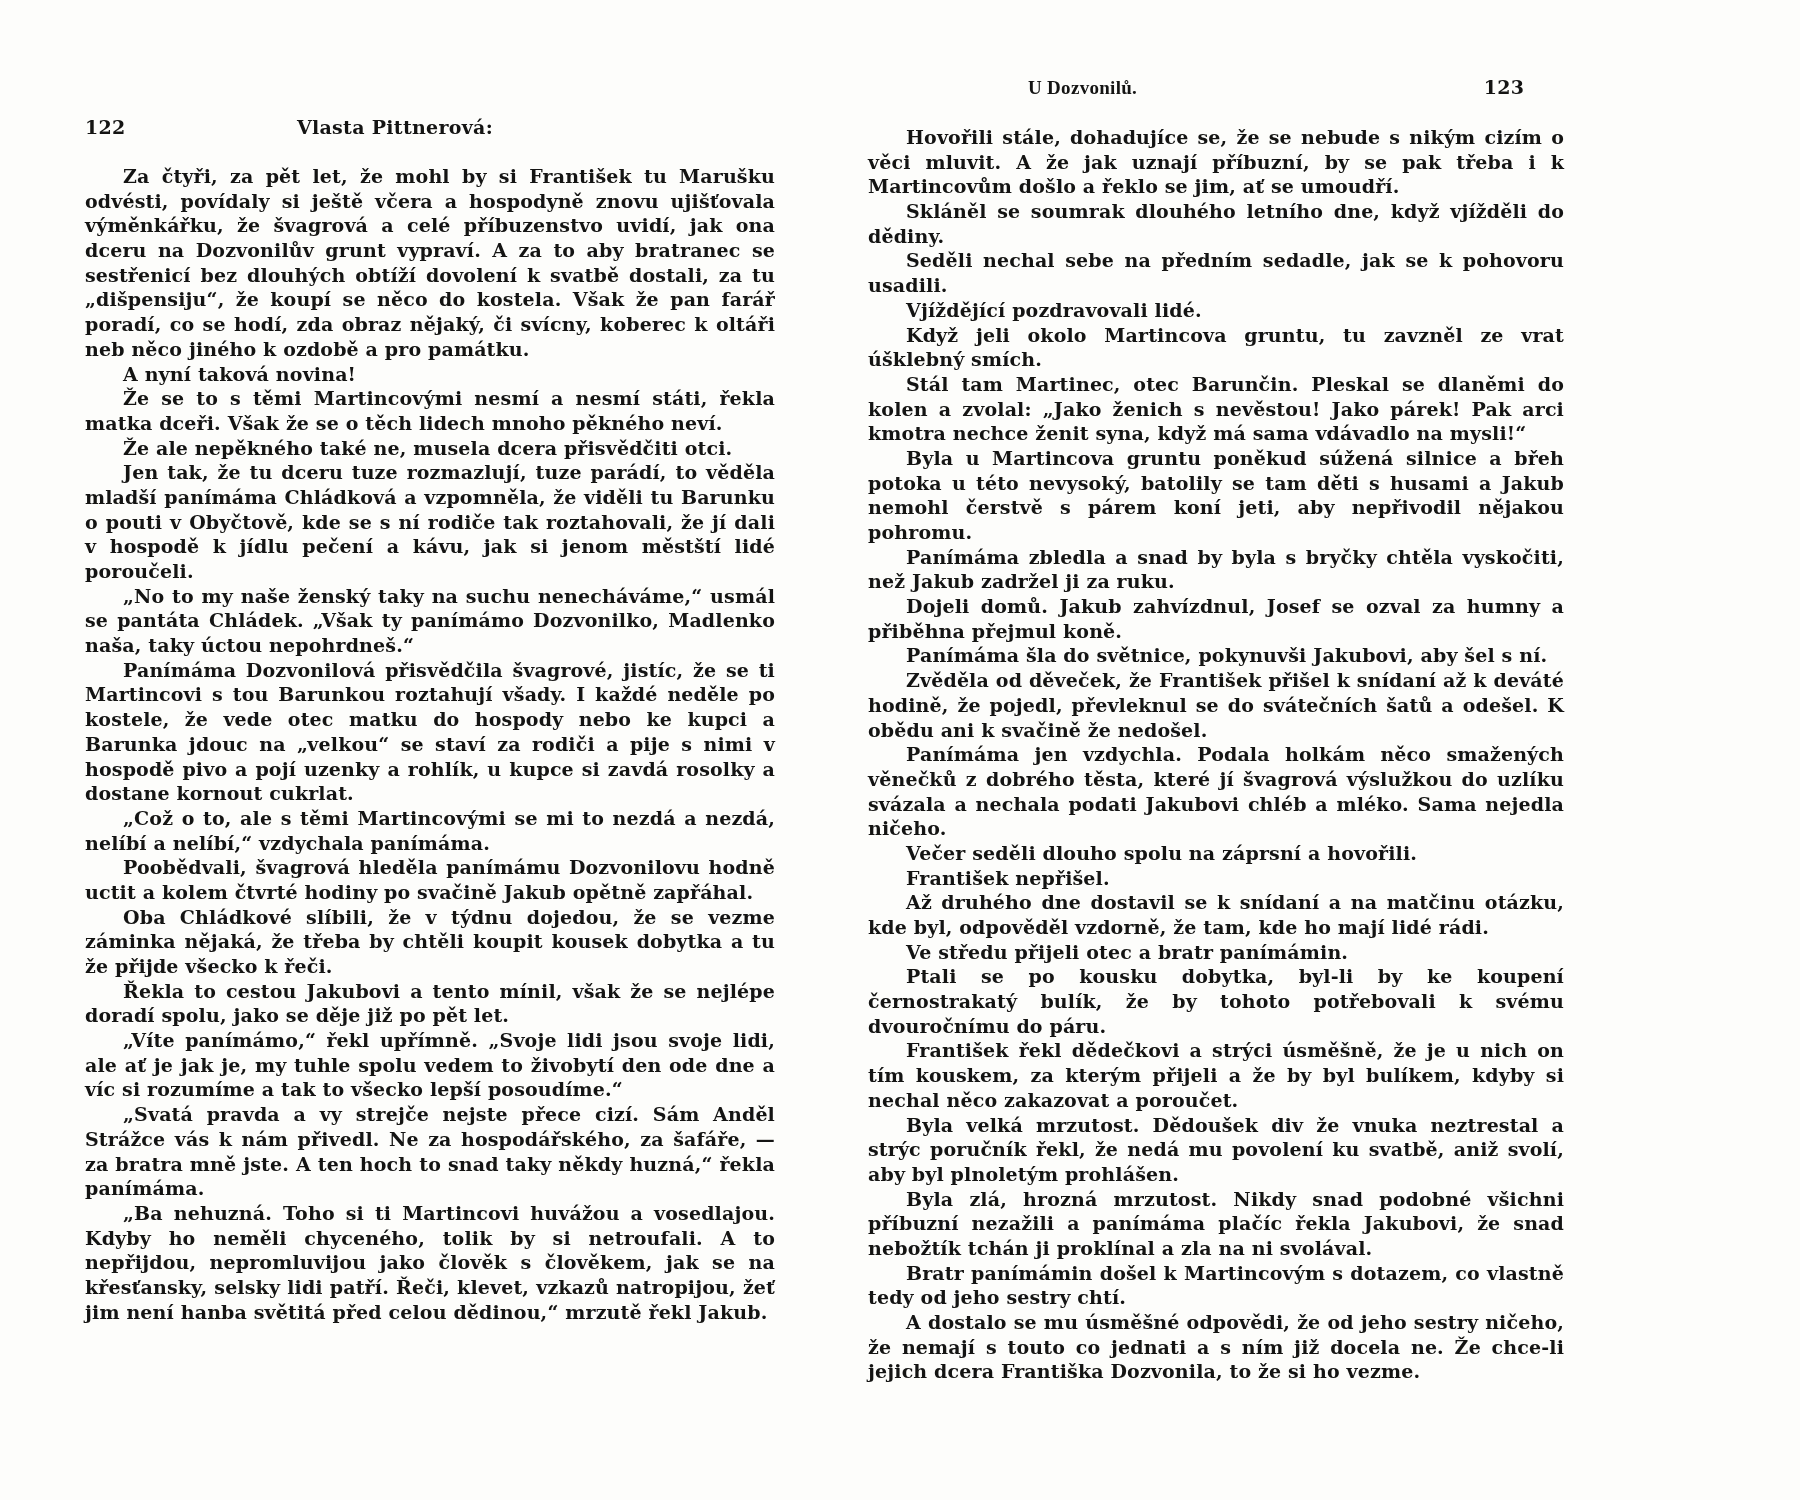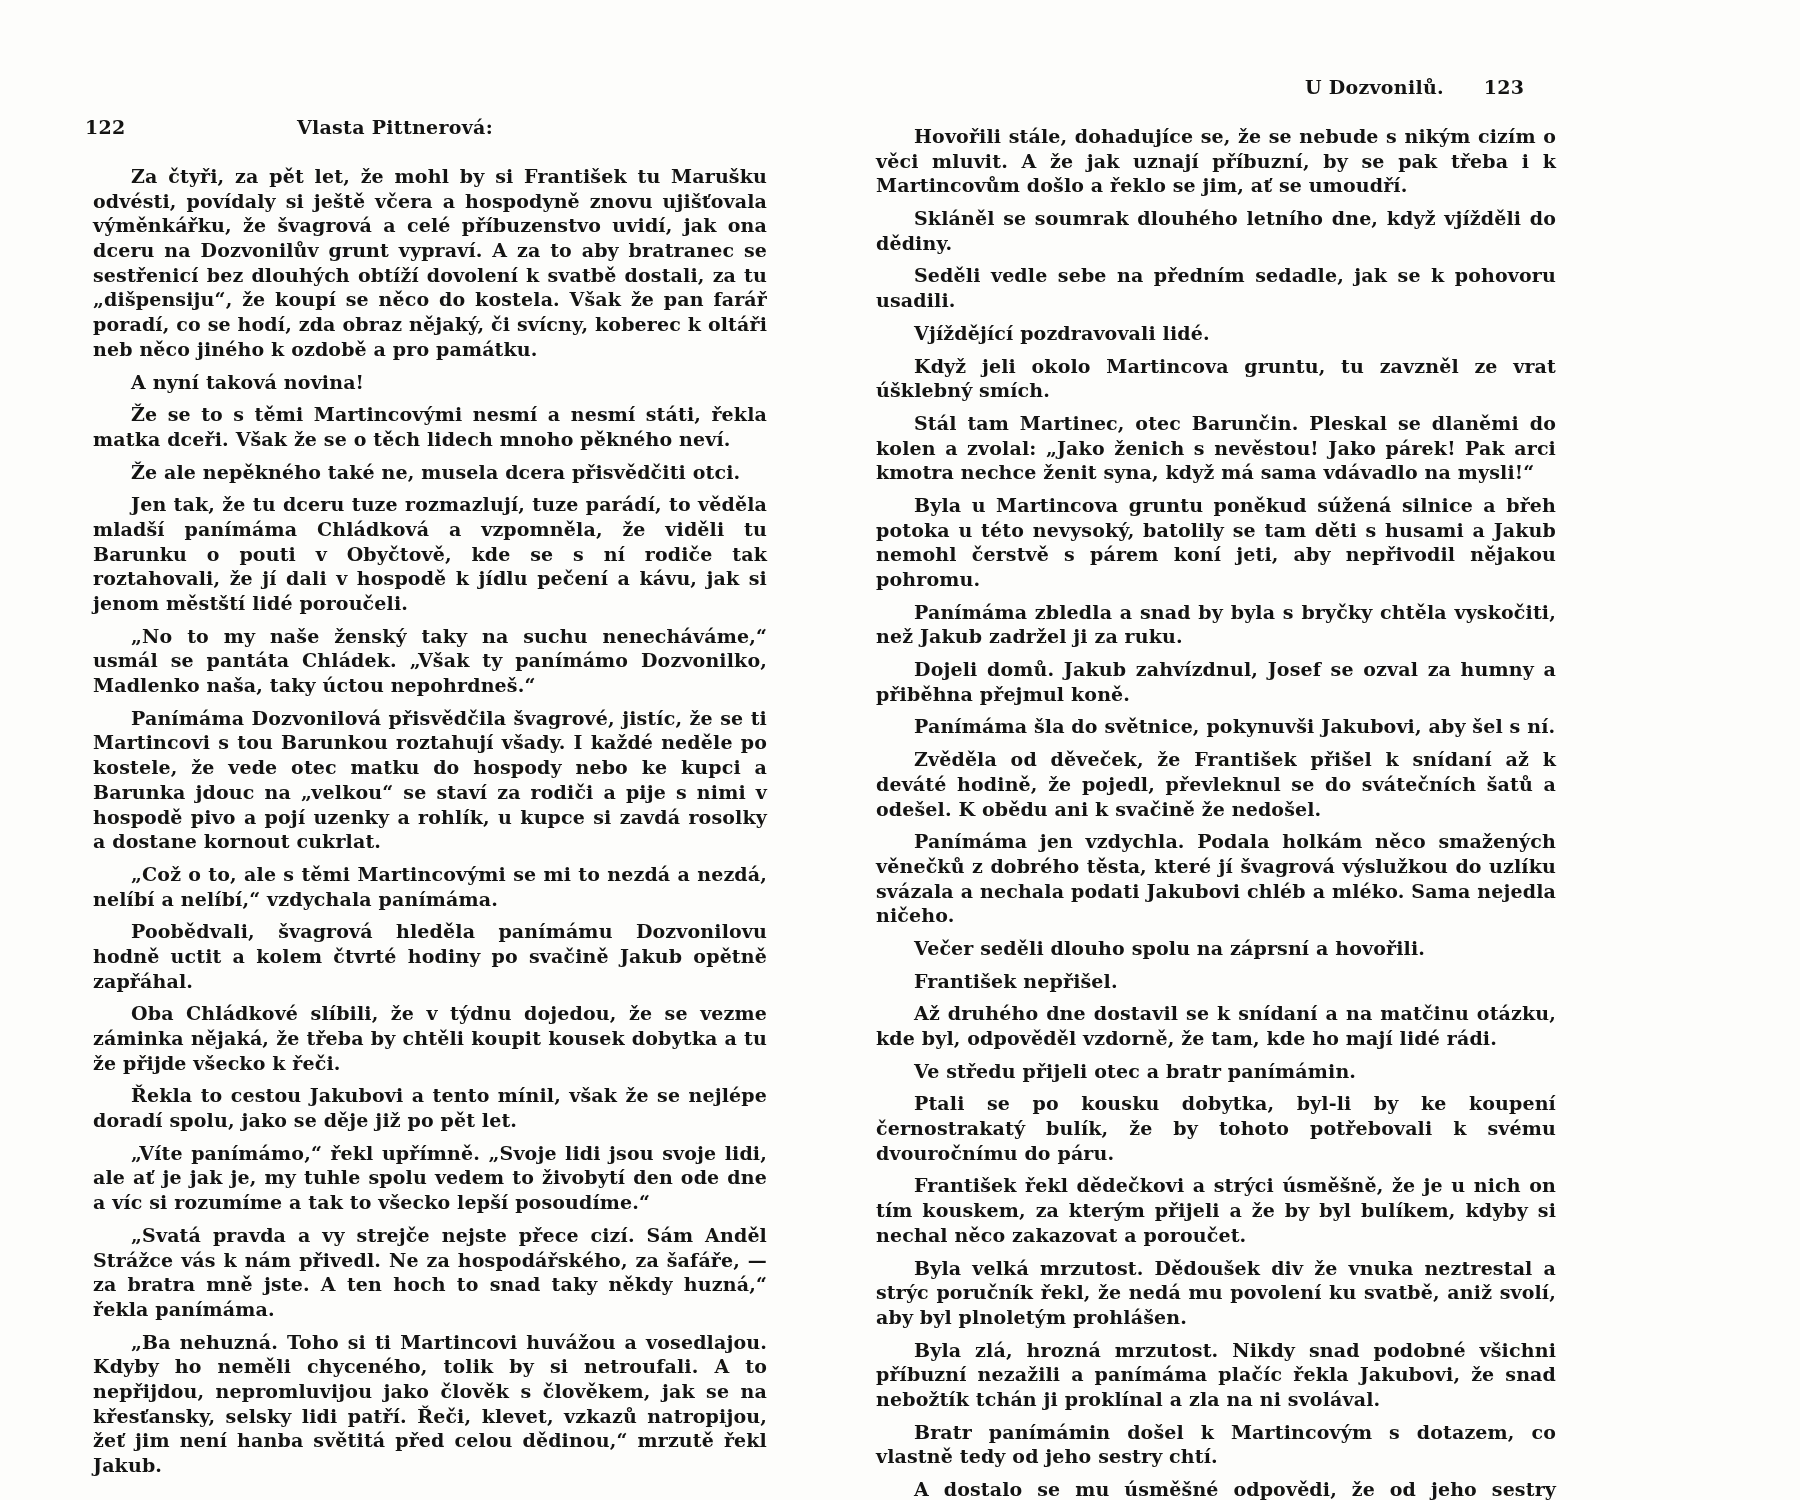--- a/index.html
+++ b/index.html
@@ -25,31 +25,31 @@
   .page-header {
     display: flex;
     align-items: baseline;
     font-size: 19px;
     font-weight: 700;
     margin-bottom: 26px;
     letter-spacing: 0.3px;
   }
   .page-left .page-header .page-number { width: 120px; text-align: left; }
   .page-left .page-header .running-header { flex: 1; text-align: center; margin-right: 190px; }
-  .page-right .page-header .running-header { flex: 1; text-align: right; margin-left: 160px; }
+  .page-right .page-header .running-header { flex: 1; text-align: left; margin-left: 160px; font-family: Liberation Serif, serif; }
   .page-right .page-header .page-number { width: 120px; text-align: center; }
   .text-column {
     font-size: 19px;
     line-height: 1.3;
     font-weight: 600;
     text-align: justify;
     letter-spacing: 0.15px;
   }
   .text-column p.para {
-    margin: 8px;
+    margin: 0;
     text-indent: 38px;
   }
 </style>
 </head>
 <body>
 
 <div class="spread">
 
   <div class="page page-left">
     <div class="page-header">
@@ -75,21 +75,21 @@
   </div>
 
   <div class="page page-right">
     <div class="page-header">
       <span class="running-header">U Dozvonilů.</span>
       <span class="page-number">123</span>
     </div>
     <div class="text-column">
         <p class="para">Hovořili stále, dohadujíce se, že se nebude s nikým cizím o věci mluvit. A že jak uznají příbuzní, by se pak třeba i k Martincovům došlo a řeklo se jim, ať se umoudří.</p>
         <p class="para">Skláněl se soumrak dlouhého letního dne, když vjížděli do dědiny.</p>
-        <p class="para">Seděli vedle sebe na předním sedadle, jak se k pohovoru usadili.</p>
+        <p class="para">Seděli nechal sebe na předním sedadle, jak se k pohovoru usadili.</p>
         <p class="para">Vjíždějící pozdravovali lidé.</p>
         <p class="para">Když jeli okolo Martincova gruntu, tu zavzněl ze vrat úšklebný smích.</p>
         <p class="para">Stál tam Martinec, otec Barunčin. Pleskal se dlaněmi do kolen a zvolal: „Jako ženich s nevěstou! Jako párek! Pak arci kmotra nechce ženit syna, když má sama vdávadlo na mysli!“</p>
         <p class="para">Byla u Martincova gruntu poněkud súžená silnice a břeh potoka u této nevysoký, batolily se tam děti s husami a Jakub nemohl čerstvě s párem koní jeti, aby nepřivodil nějakou pohromu.</p>
         <p class="para">Panímáma zbledla a snad by byla s bryčky chtěla vyskočiti, než Jakub zadržel ji za ruku.</p>
         <p class="para">Dojeli domů. Jakub zahvízdnul, Josef se ozval za humny a přiběhna přejmul koně.</p>
         <p class="para">Panímáma šla do světnice, pokynuvši Jakubovi, aby šel s ní.</p>
         <p class="para">Zvěděla od děveček, že František přišel k snídaní až k deváté hodině, že pojedl, převleknul se do svátečních šatů a odešel. K obědu ani k svačině že nedošel.</p>
         <p class="para">Panímáma jen vzdychla. Podala holkám něco smažených věnečků z dobrého těsta, které jí švagrová výslužkou do uzlíku svázala a nechala podati Jakubovi chléb a mléko. Sama nejedla ničeho.</p>
         <p class="para">Večer seděli dlouho spolu na záprsní a hovořili.</p>

